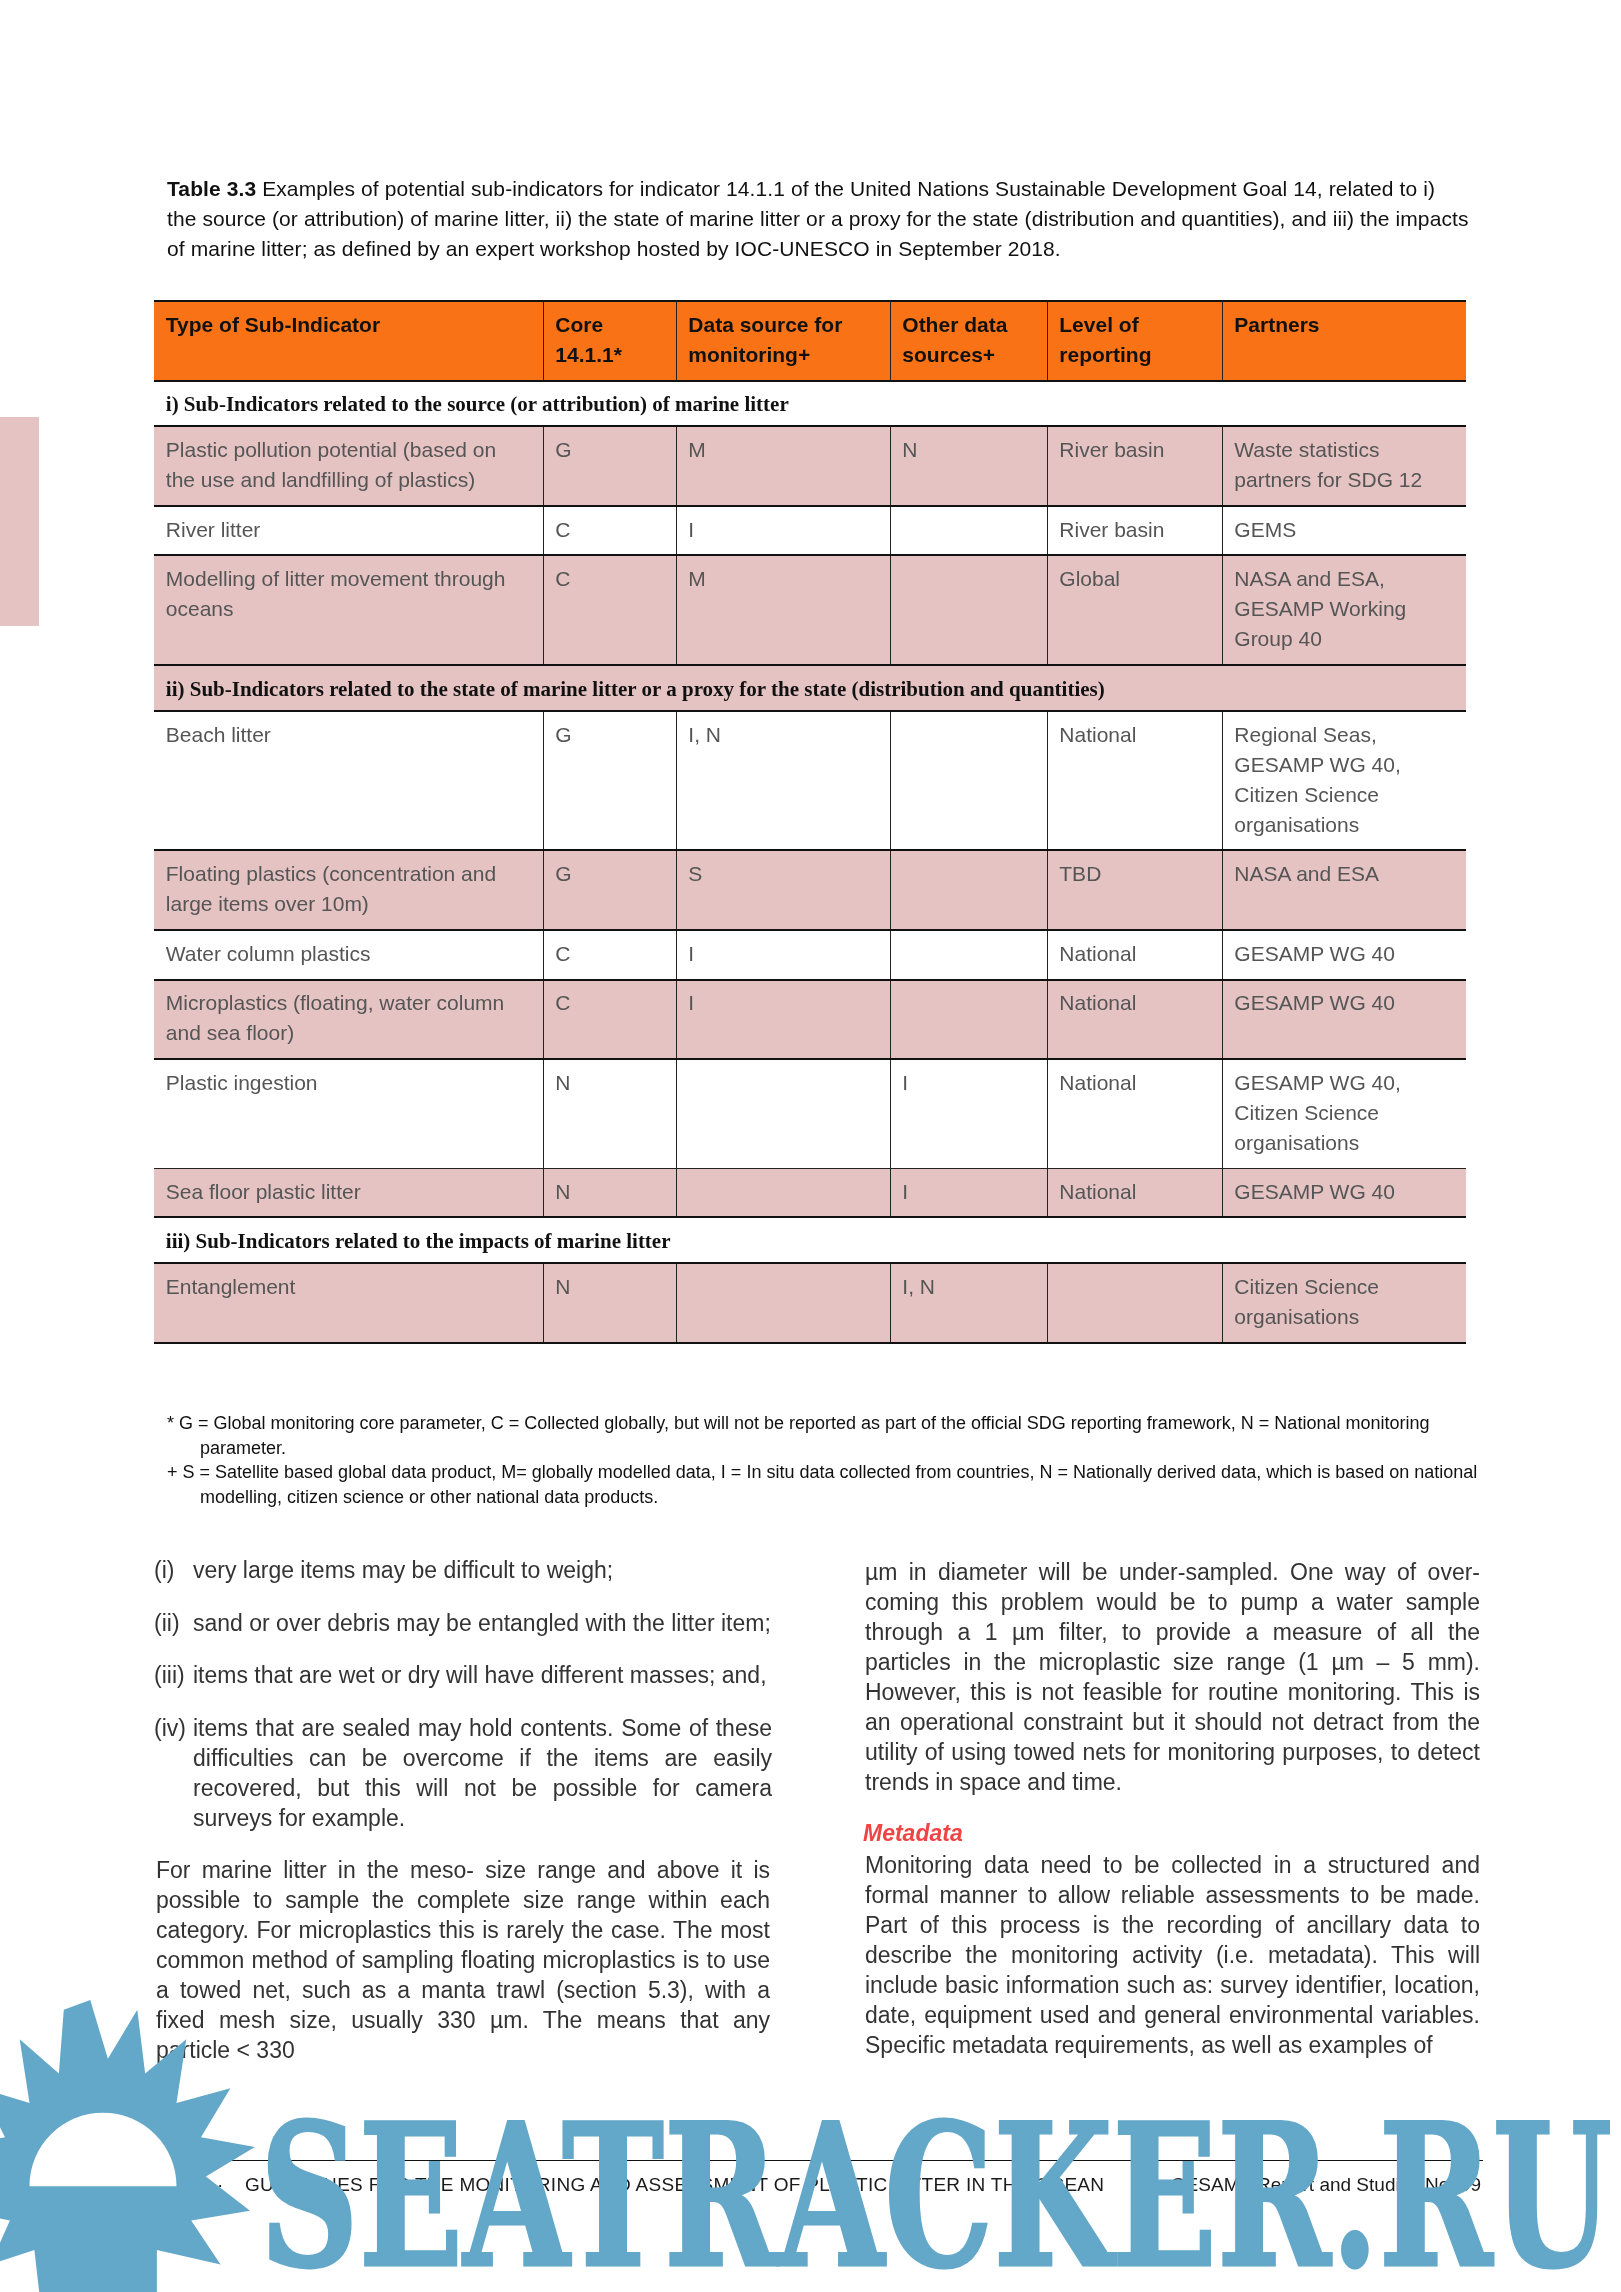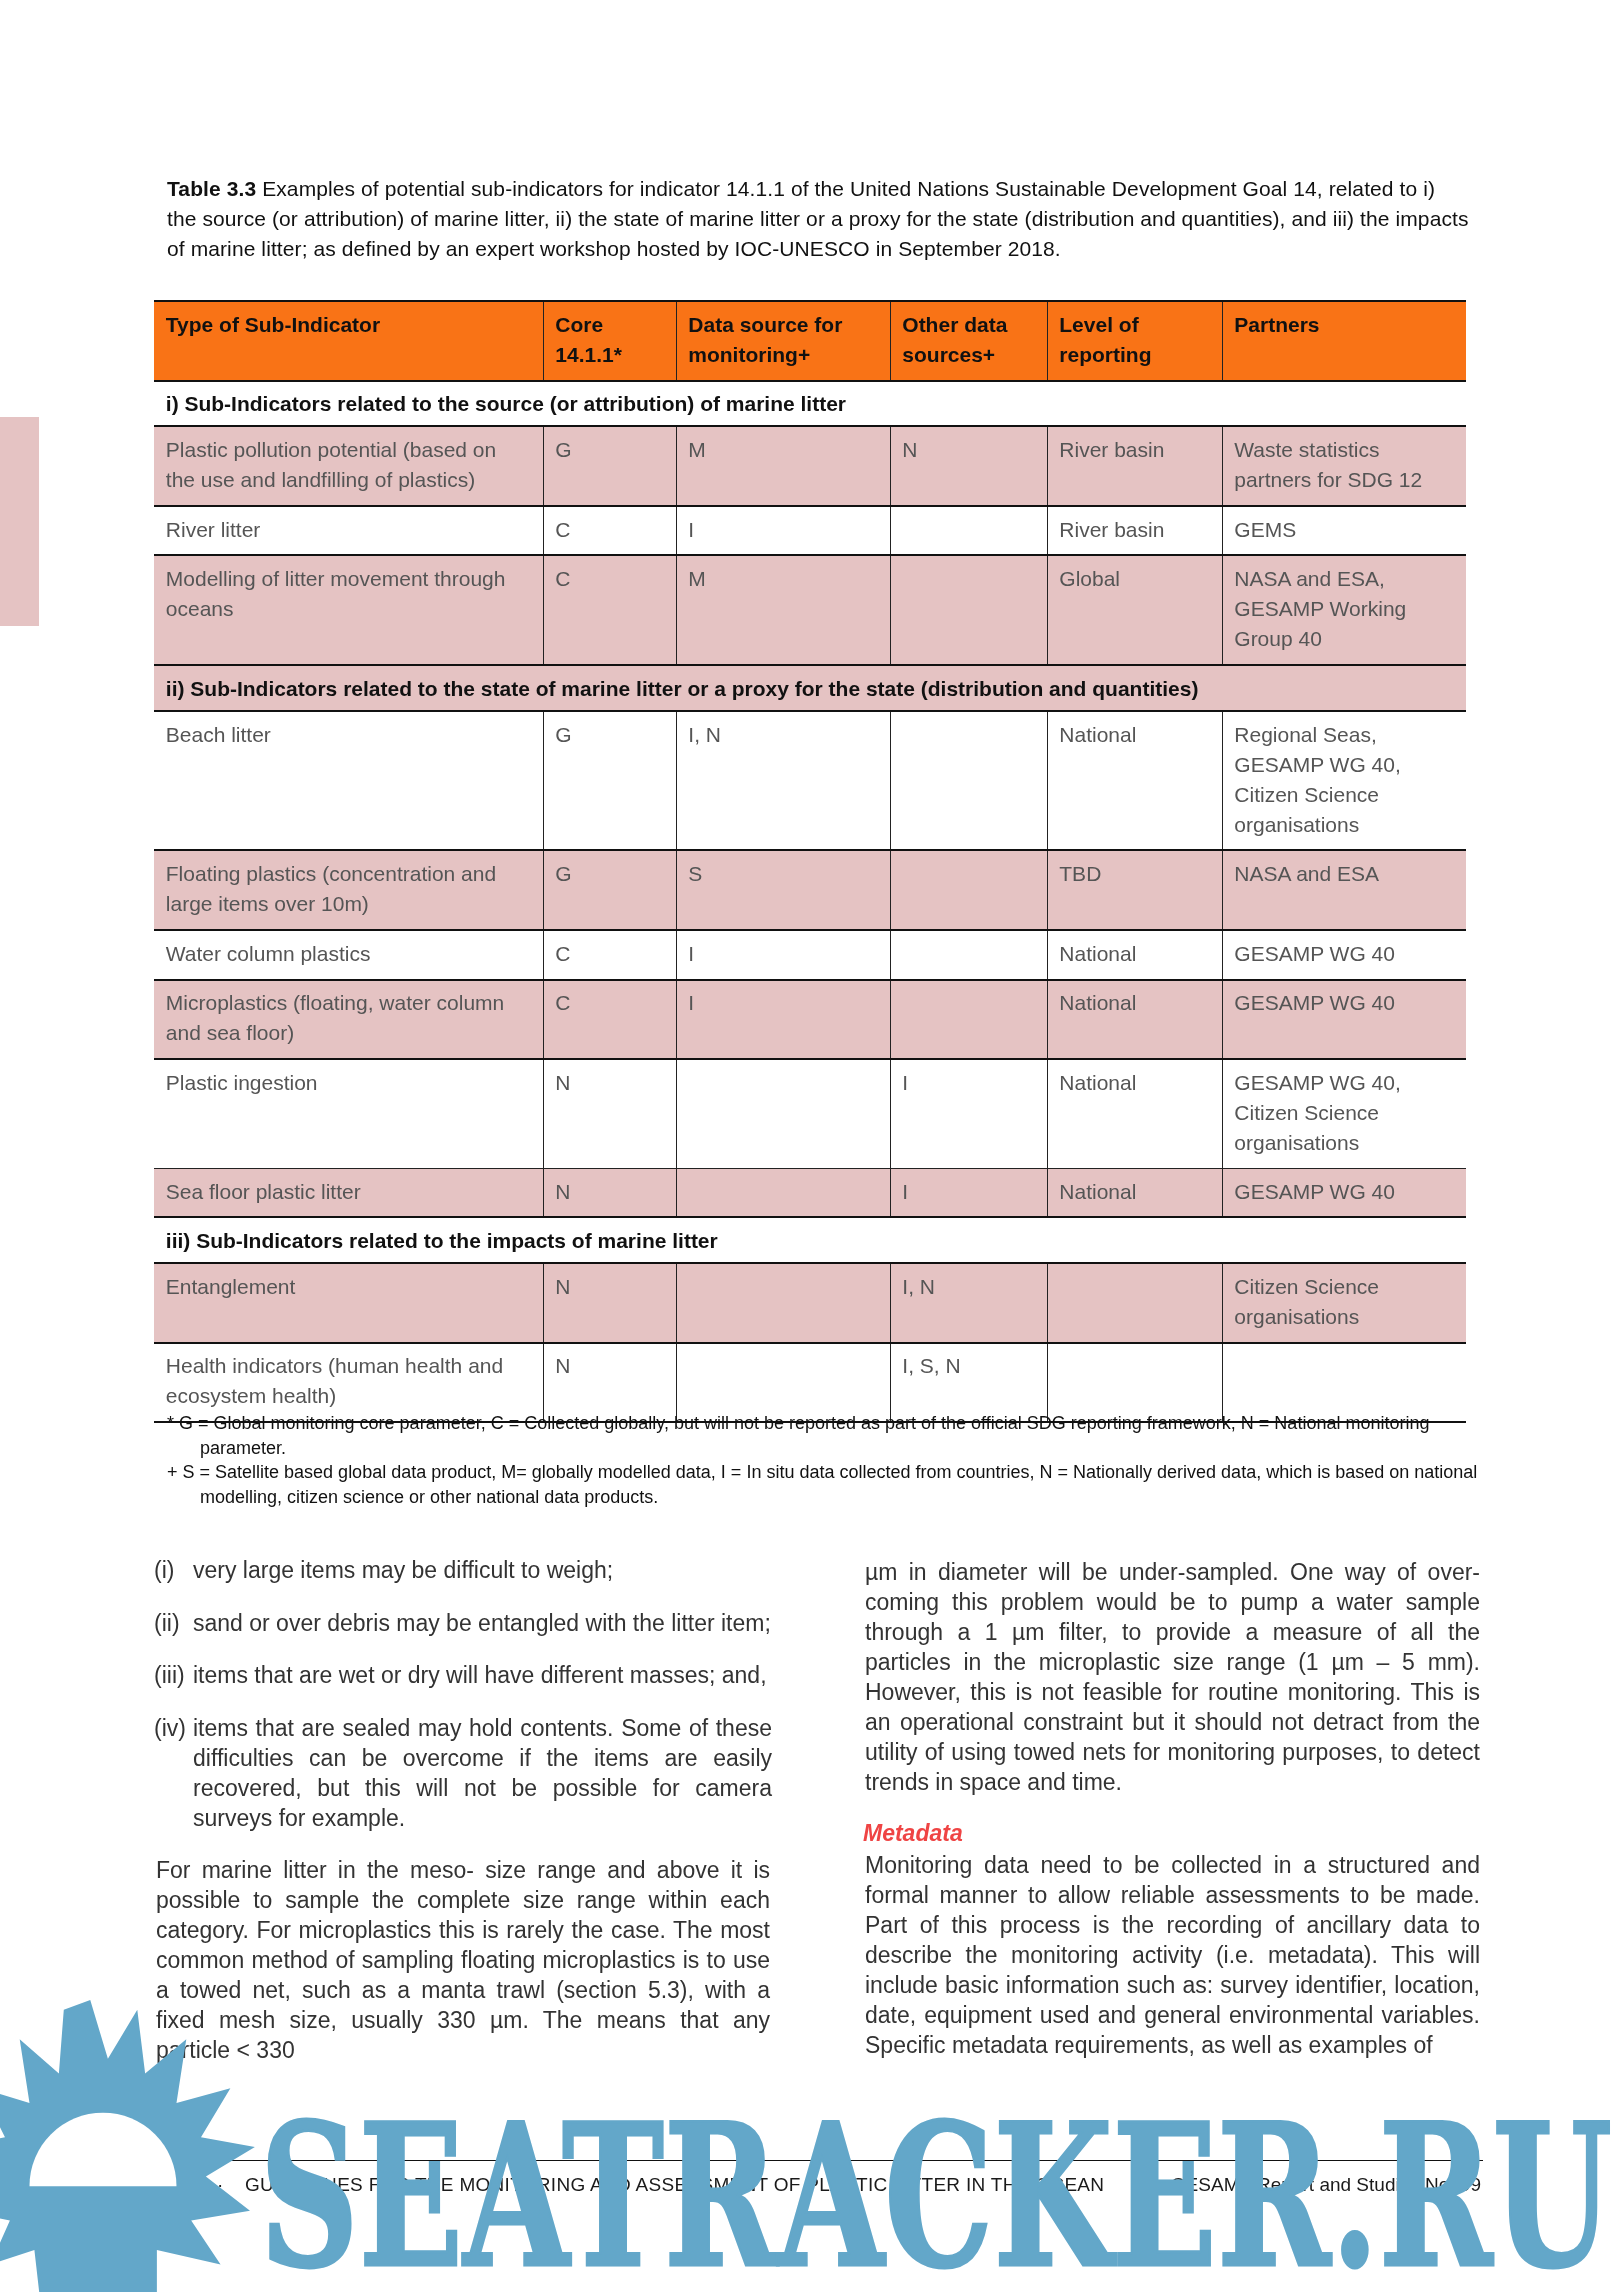--- a/index.html
+++ b/index.html
@@ -24,21 +24,21 @@
     line-height: 30px; border-left: 1.5px solid #222; border-right: 1.5px solid #222;
   }
   table.subind td:first-child, table.subind th:first-child { border-left: none; }
   table.subind td:last-child, table.subind th:last-child { border-right: none; }
   table.subind tr.hdr th { background: #f97316; font-weight: 600; color: #111;
                            border-top: 2.9px solid #111; border-bottom: 2.9px solid #111; height: 52px; }
   table.subind tr.row td { color: #555; font-weight: normal; border-bottom: 2px solid #111; }
   table.subind tr.row.thin td { border-bottom: 1.5px solid #222; }
   table.subind tr.pink td { background: #e5c3c3; }
   table.subind tr.section td { border-left: none; border-right: none; color: #111; font-weight: 600;
-                               padding: 7.8px 11.8px 5.9px 11.8px; border-bottom: 2px solid #111; }
+                               padding: 7.8px 11.8px 5.9px 11.8px; border-bottom: 2px solid #111; font-family: Liberation Serif, serif; }
   table.subind tr.section.pink td { background: #e5c3c3; }
   table.subind tr.last td { border-bottom: 2.9px solid #111; }
 
   .notes { position: absolute; left: 167px; top: 1411px; width: 1313px; font-size: 18px;
            line-height: 24.5px; color: #111; }
   .notes .note { padding-left: 33px; text-indent: -33px; margin: 0; }
 
   .col-left { position: absolute; left: 154px; top: 1555px; width: 618px; font-size: 23px;
               line-height: 30px; color: #333; font-weight: 300; }
   .col-right { position: absolute; left: 863px; top: 1555px; width: 619px; font-size: 23px;
@@ -170,28 +170,20 @@
       <td colspan="6">iii) Sub-Indicators related to the impacts of marine litter</td>
     </tr>
     <tr class="row pink">
       <td>Entanglement</td>
       <td>N</td>
       <td></td>
       <td>I, N</td>
       <td></td>
       <td>Citizen Science organisations</td>
     </tr>
-    <tr class="row last">
-      <td>Health indicators (human health and ecosystem health)</td>
-      <td>N</td>
-      <td></td>
-      <td>I, S, N</td>
-      <td></td>
-      <td></td>
-    </tr>
   </tbody>
 </table>
 
 <div class="notes">
   <p class="note">* G = Global monitoring core parameter, C = Collected globally, but will not be reported as part of the official SDG reporting framework, N = National monitoring parameter.</p>
   <p class="note">+ S = Satellite based global data product, M= globally modelled data, I = In situ data collected from countries, N = Nationally derived data, which is based on national modelling, citizen science or other national data products.</p>
 </div>
 
 <div class="col-left">
   <div class="li">

